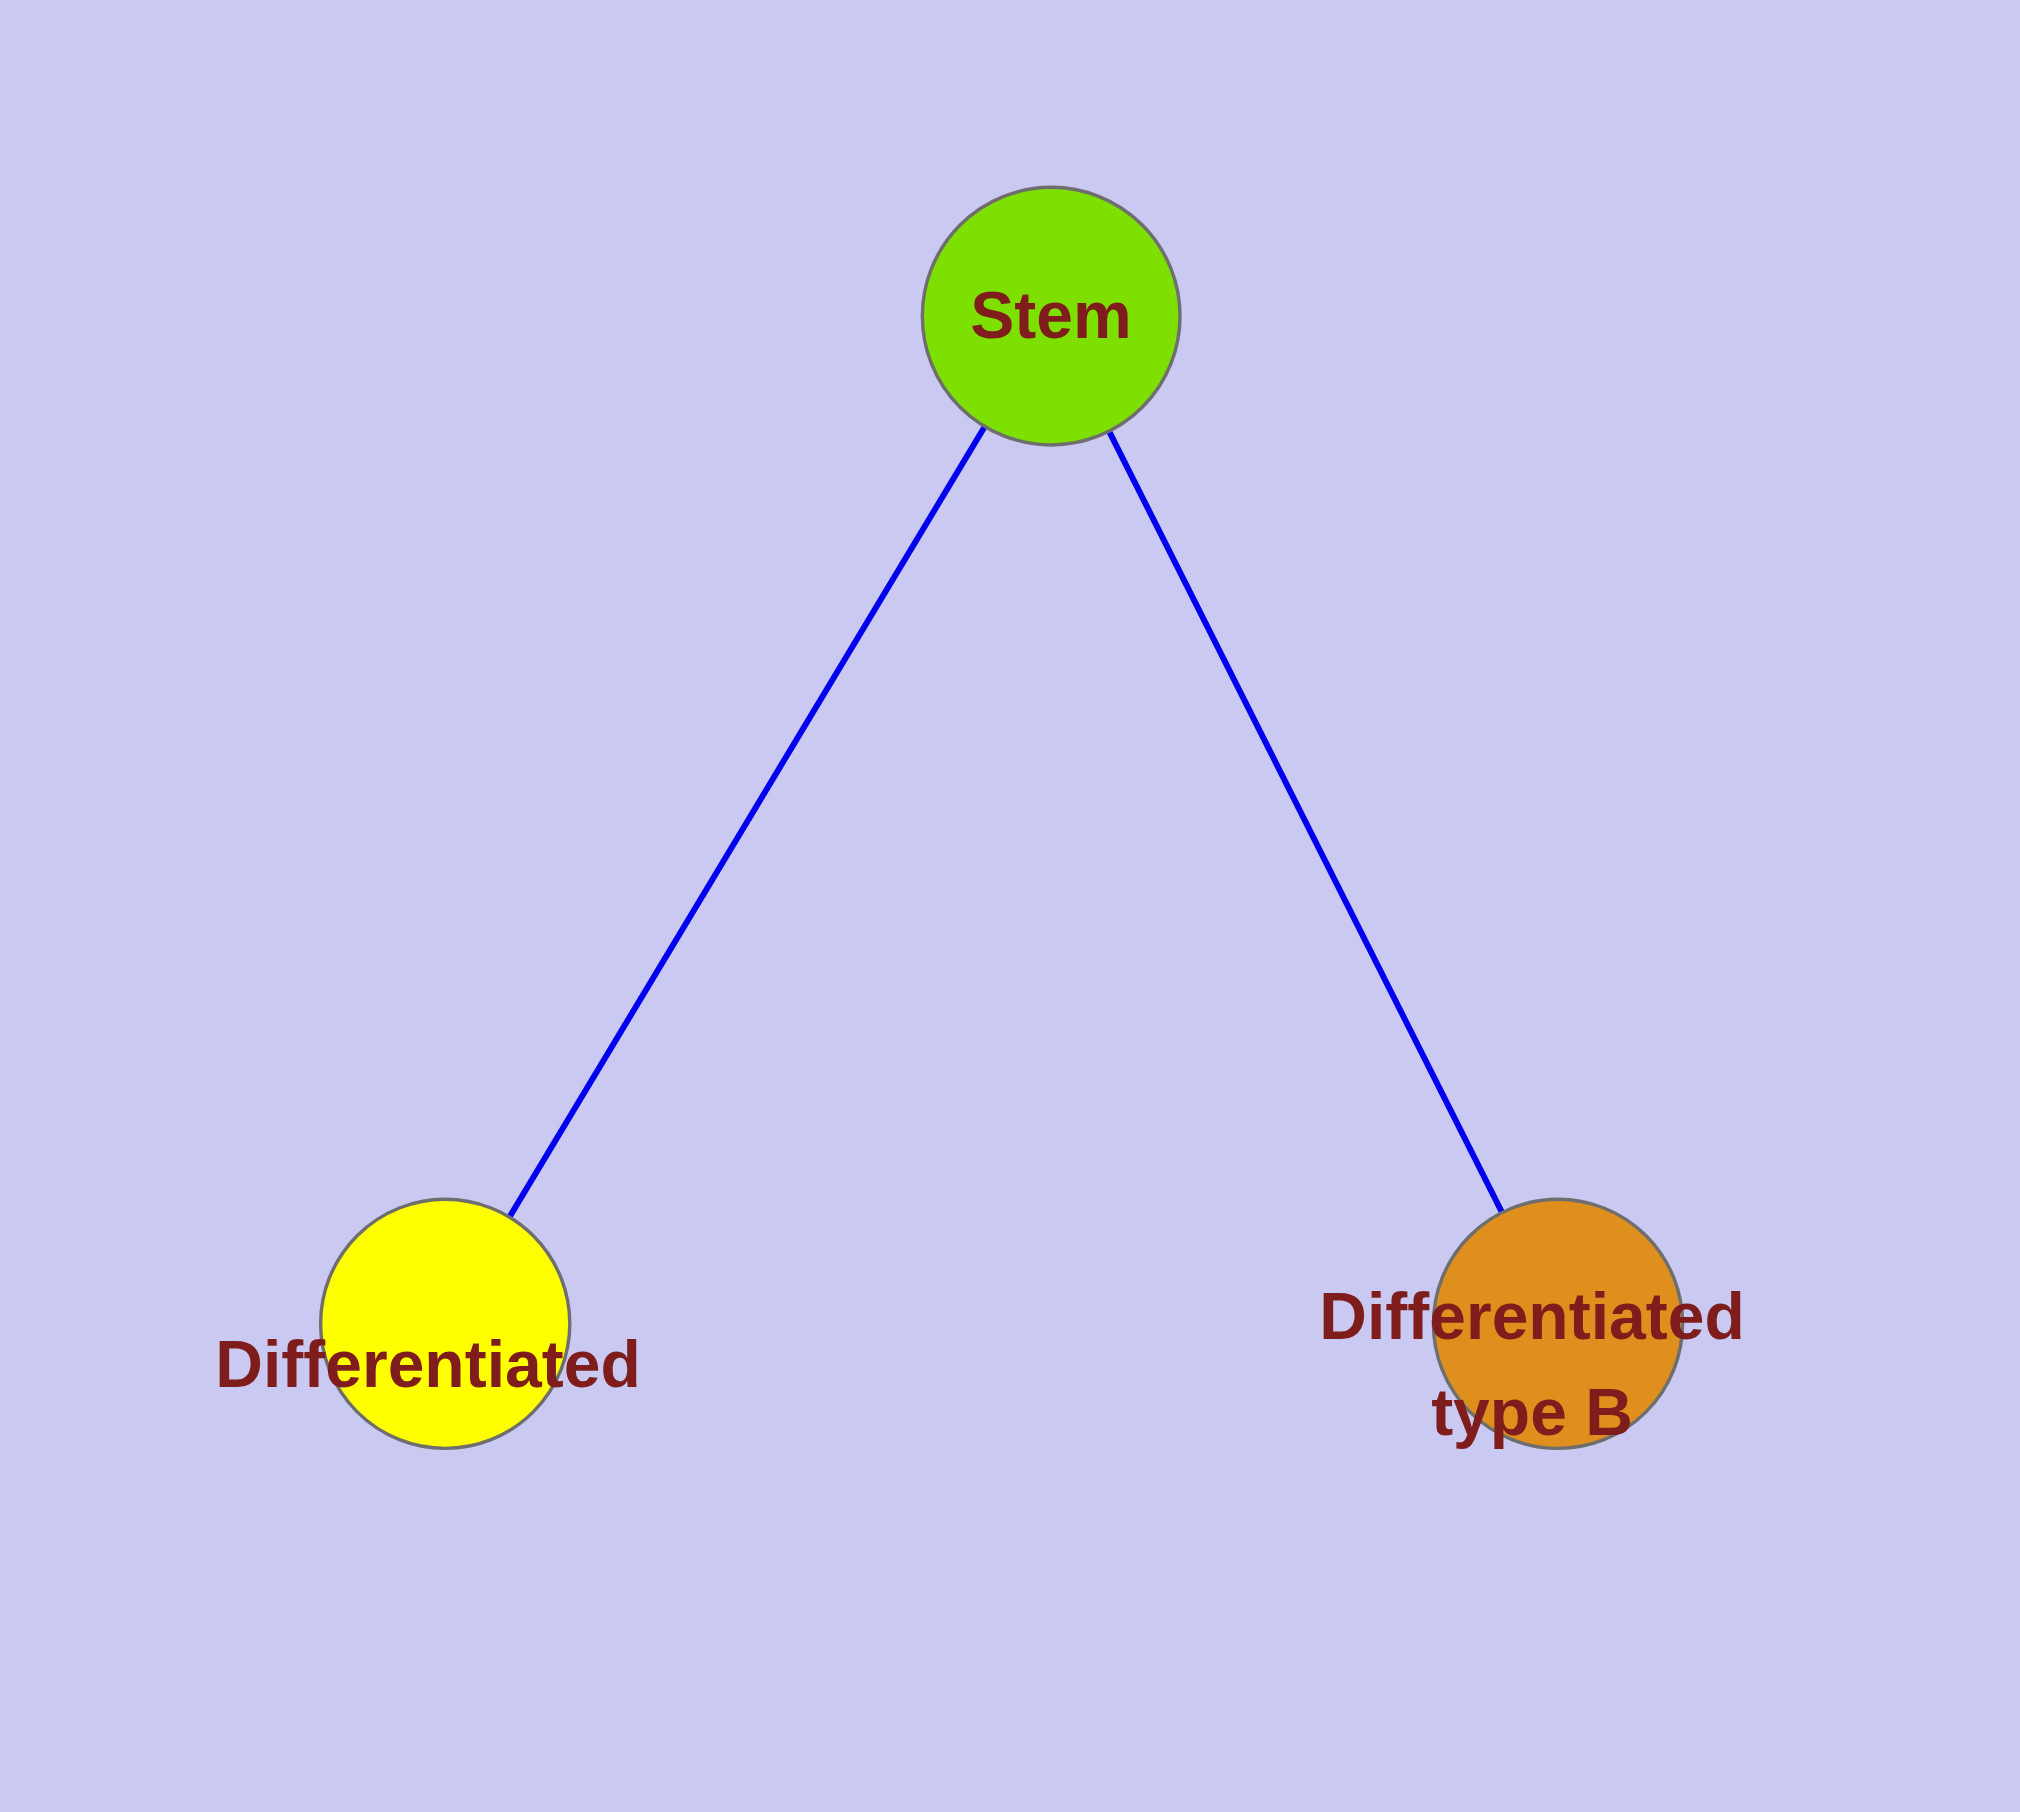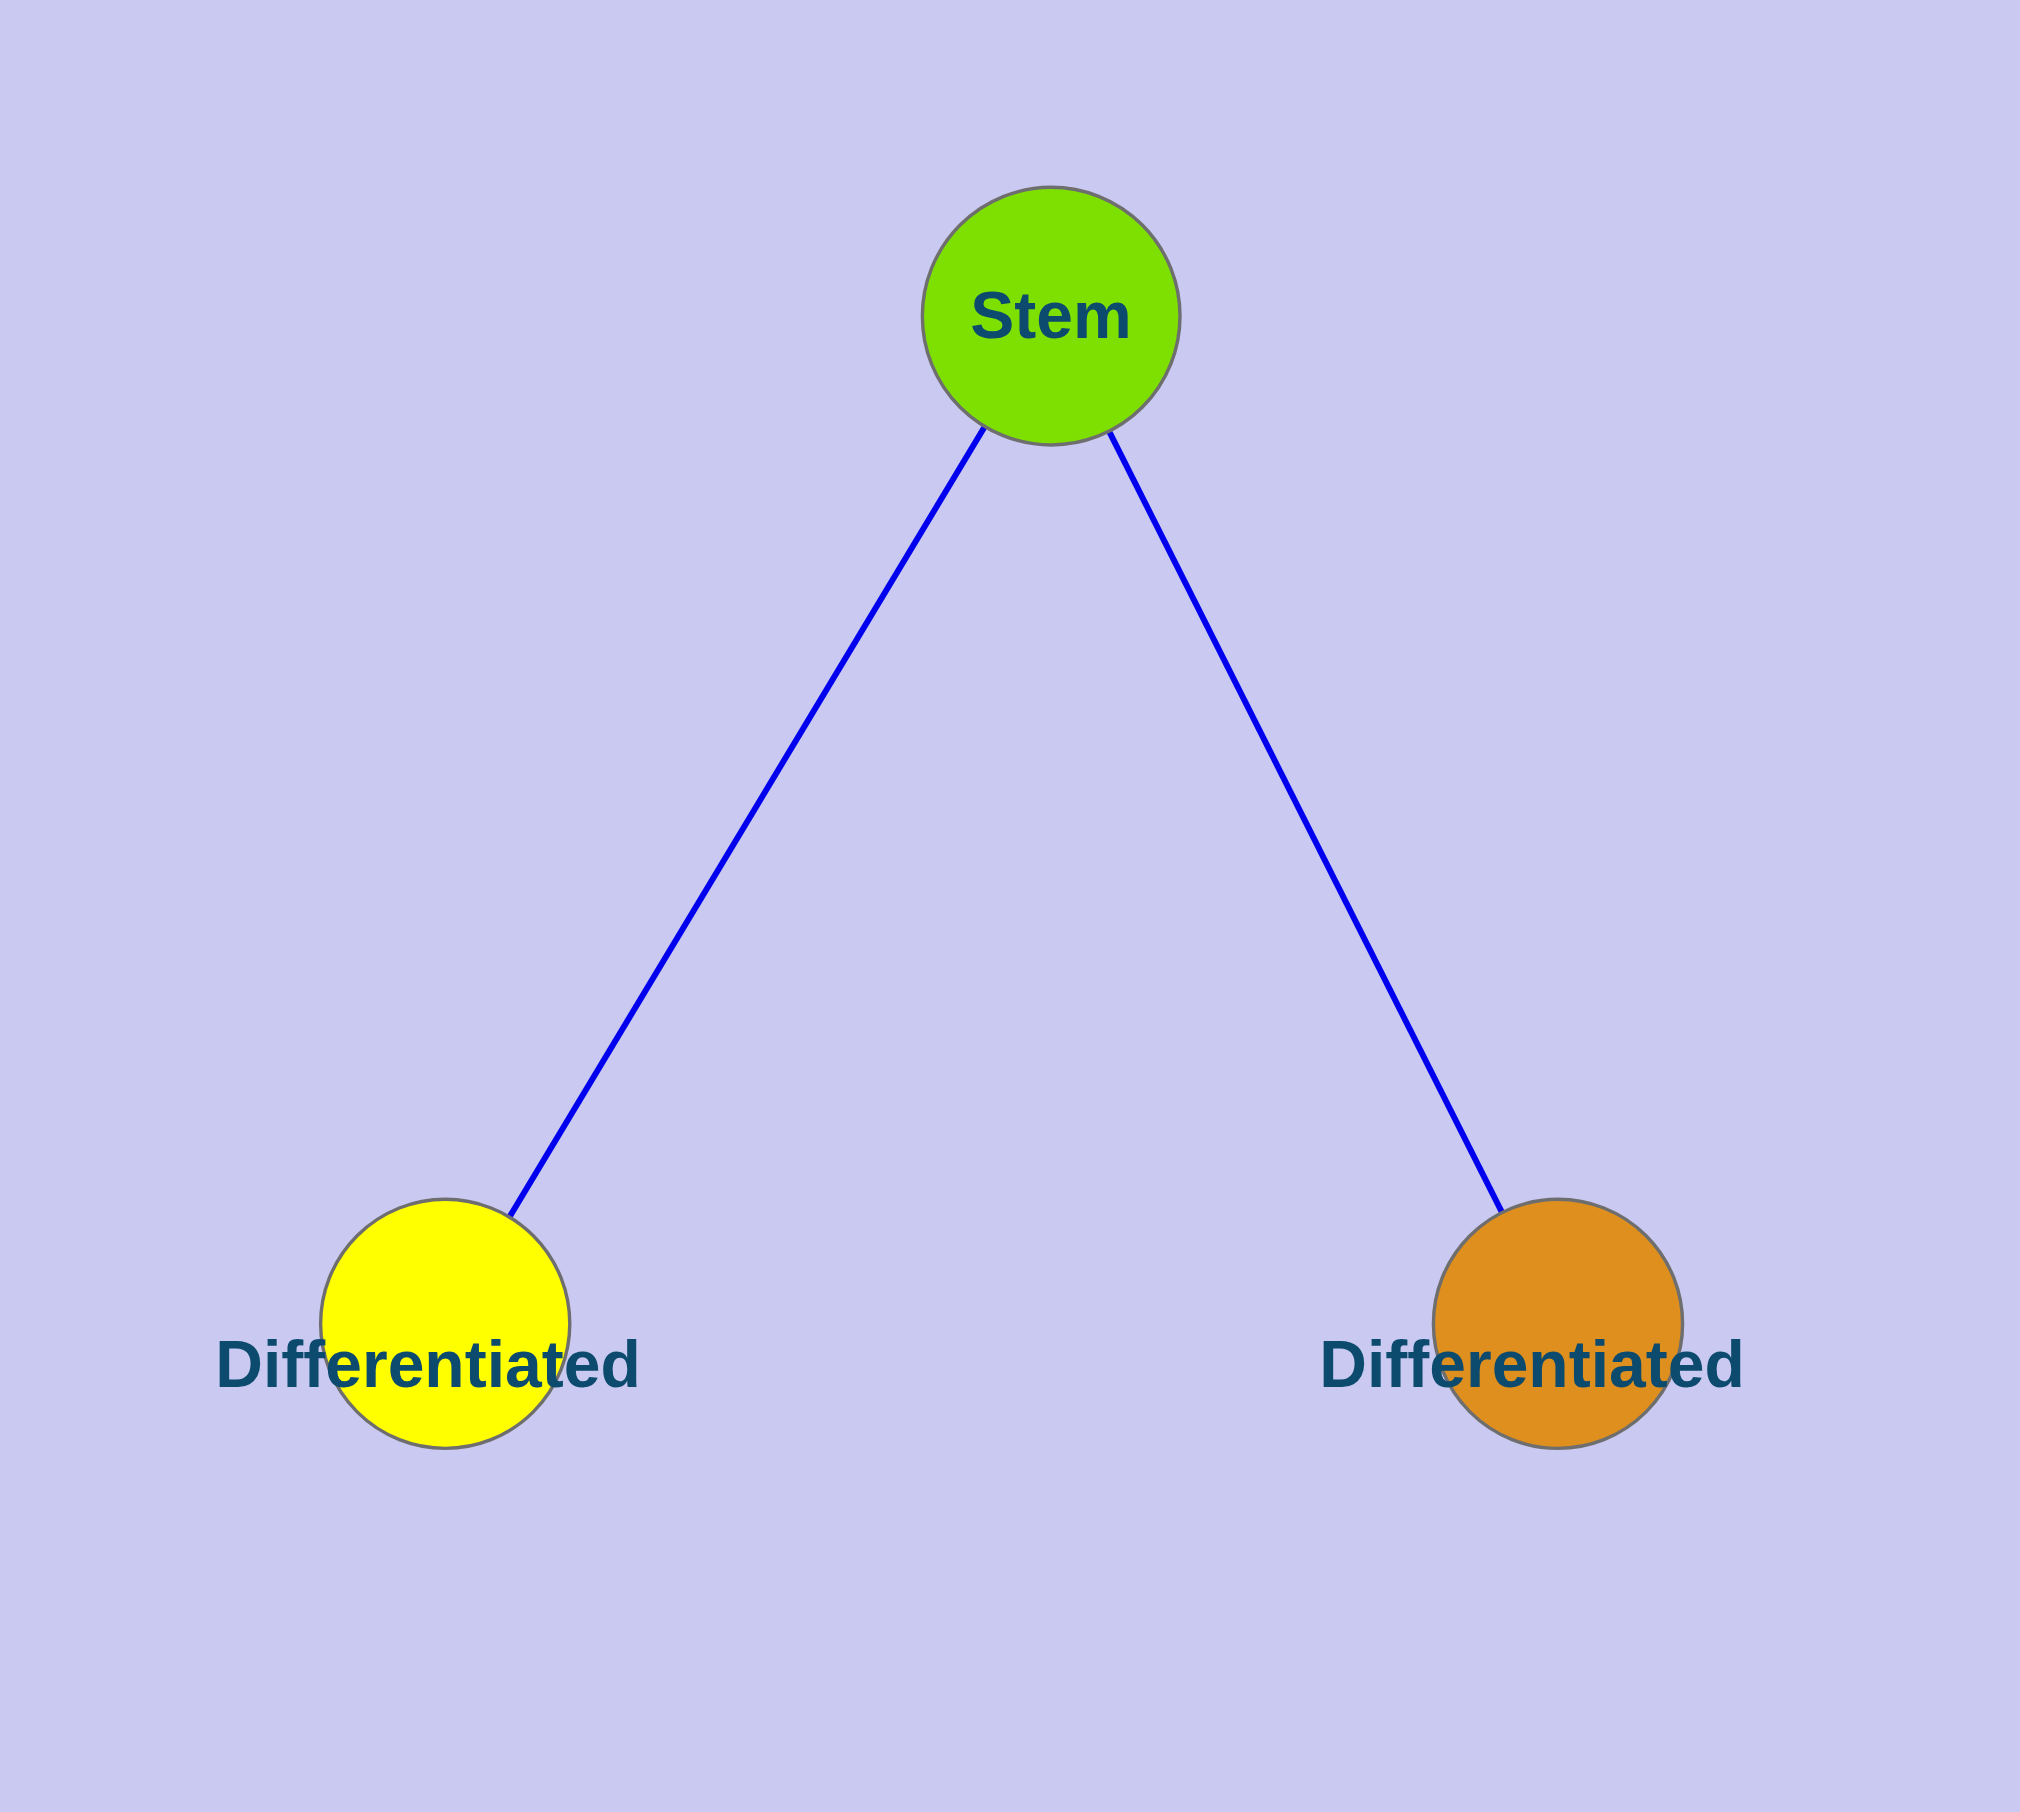--- a/index.html
+++ b/index.html
@@ -18,21 +18,21 @@
   #graph-svg {
     position: absolute;
     top: 0;
     left: 0;
   }
   .node-label {
     position: absolute;
     transform: translate(-50%, -50%);
     text-align: center;
     font-weight: bold;
-    color: #0c4a6e;
+    color: #7f1d1d;
     line-height: 1.45;
     white-space: nowrap;
     pointer-events: none;
   }
 </style>
 </head>
 <body style="background: rgb(201, 201, 241);">
 
 <div class="canvas" id="canvas" style="width: 2021px; height: 1812px; background: rgb(201, 201, 241);">
   <svg id="graph-svg" width="2021" height="1812" viewBox="0 0 2384 2138">
@@ -46,15 +46,16 @@
   <div class="node-label" id="label-stem" style="left: 1051px; top: 316px; font-size: 66px;">
     <div>Stem</div>
   </div>
 
   <div class="node-label" id="label-typeA" style="left: 428px; top: 1365px; font-size: 66px;">
     <div>Differentiated</div>
   </div>
 
   <div class="node-label" id="label-typeB" style="left: 1532px; top: 1365px; font-size: 66px;">
     <div>Differentiated</div>
+    <div>type B</div>
   </div>
 </div>
 
 
 </body></html>

